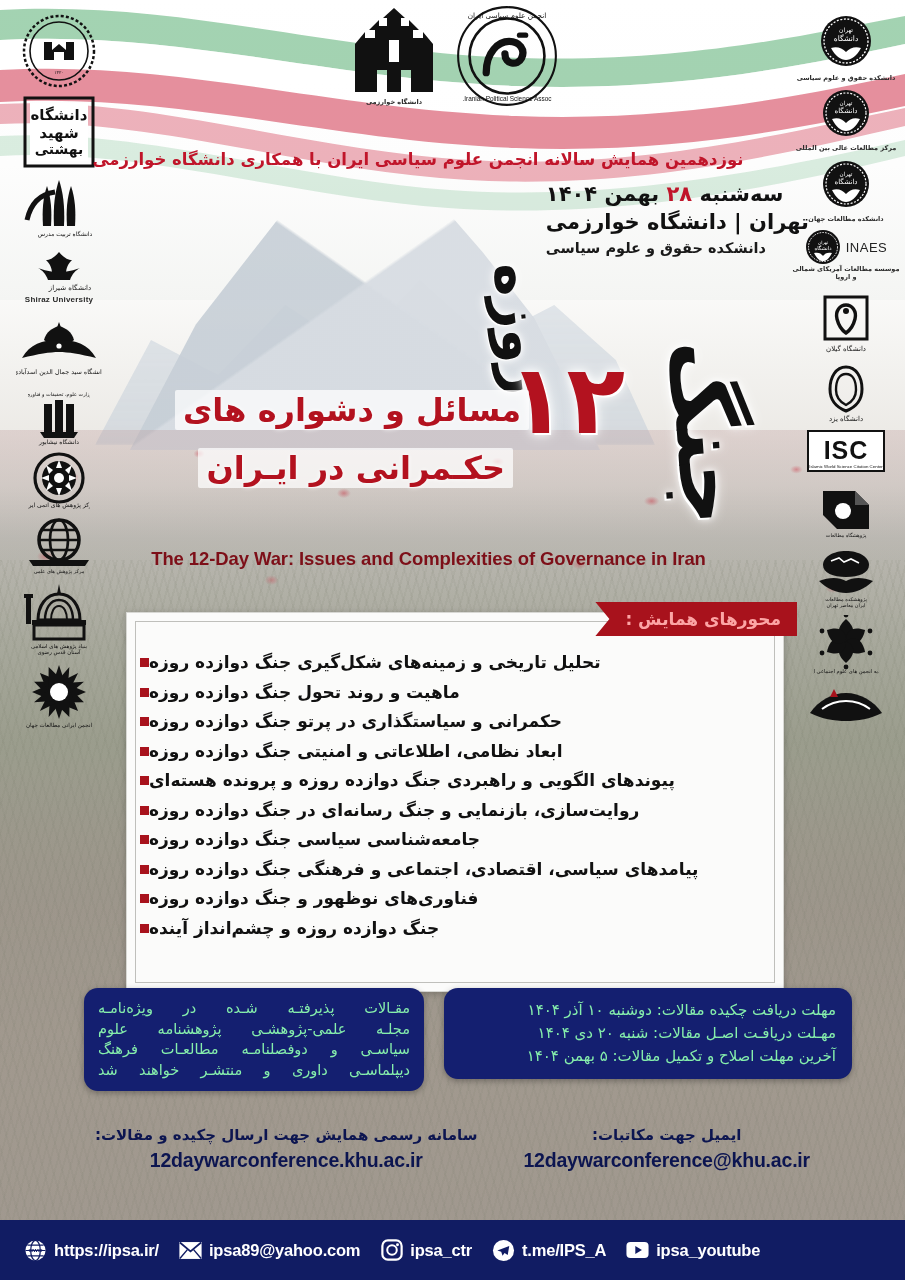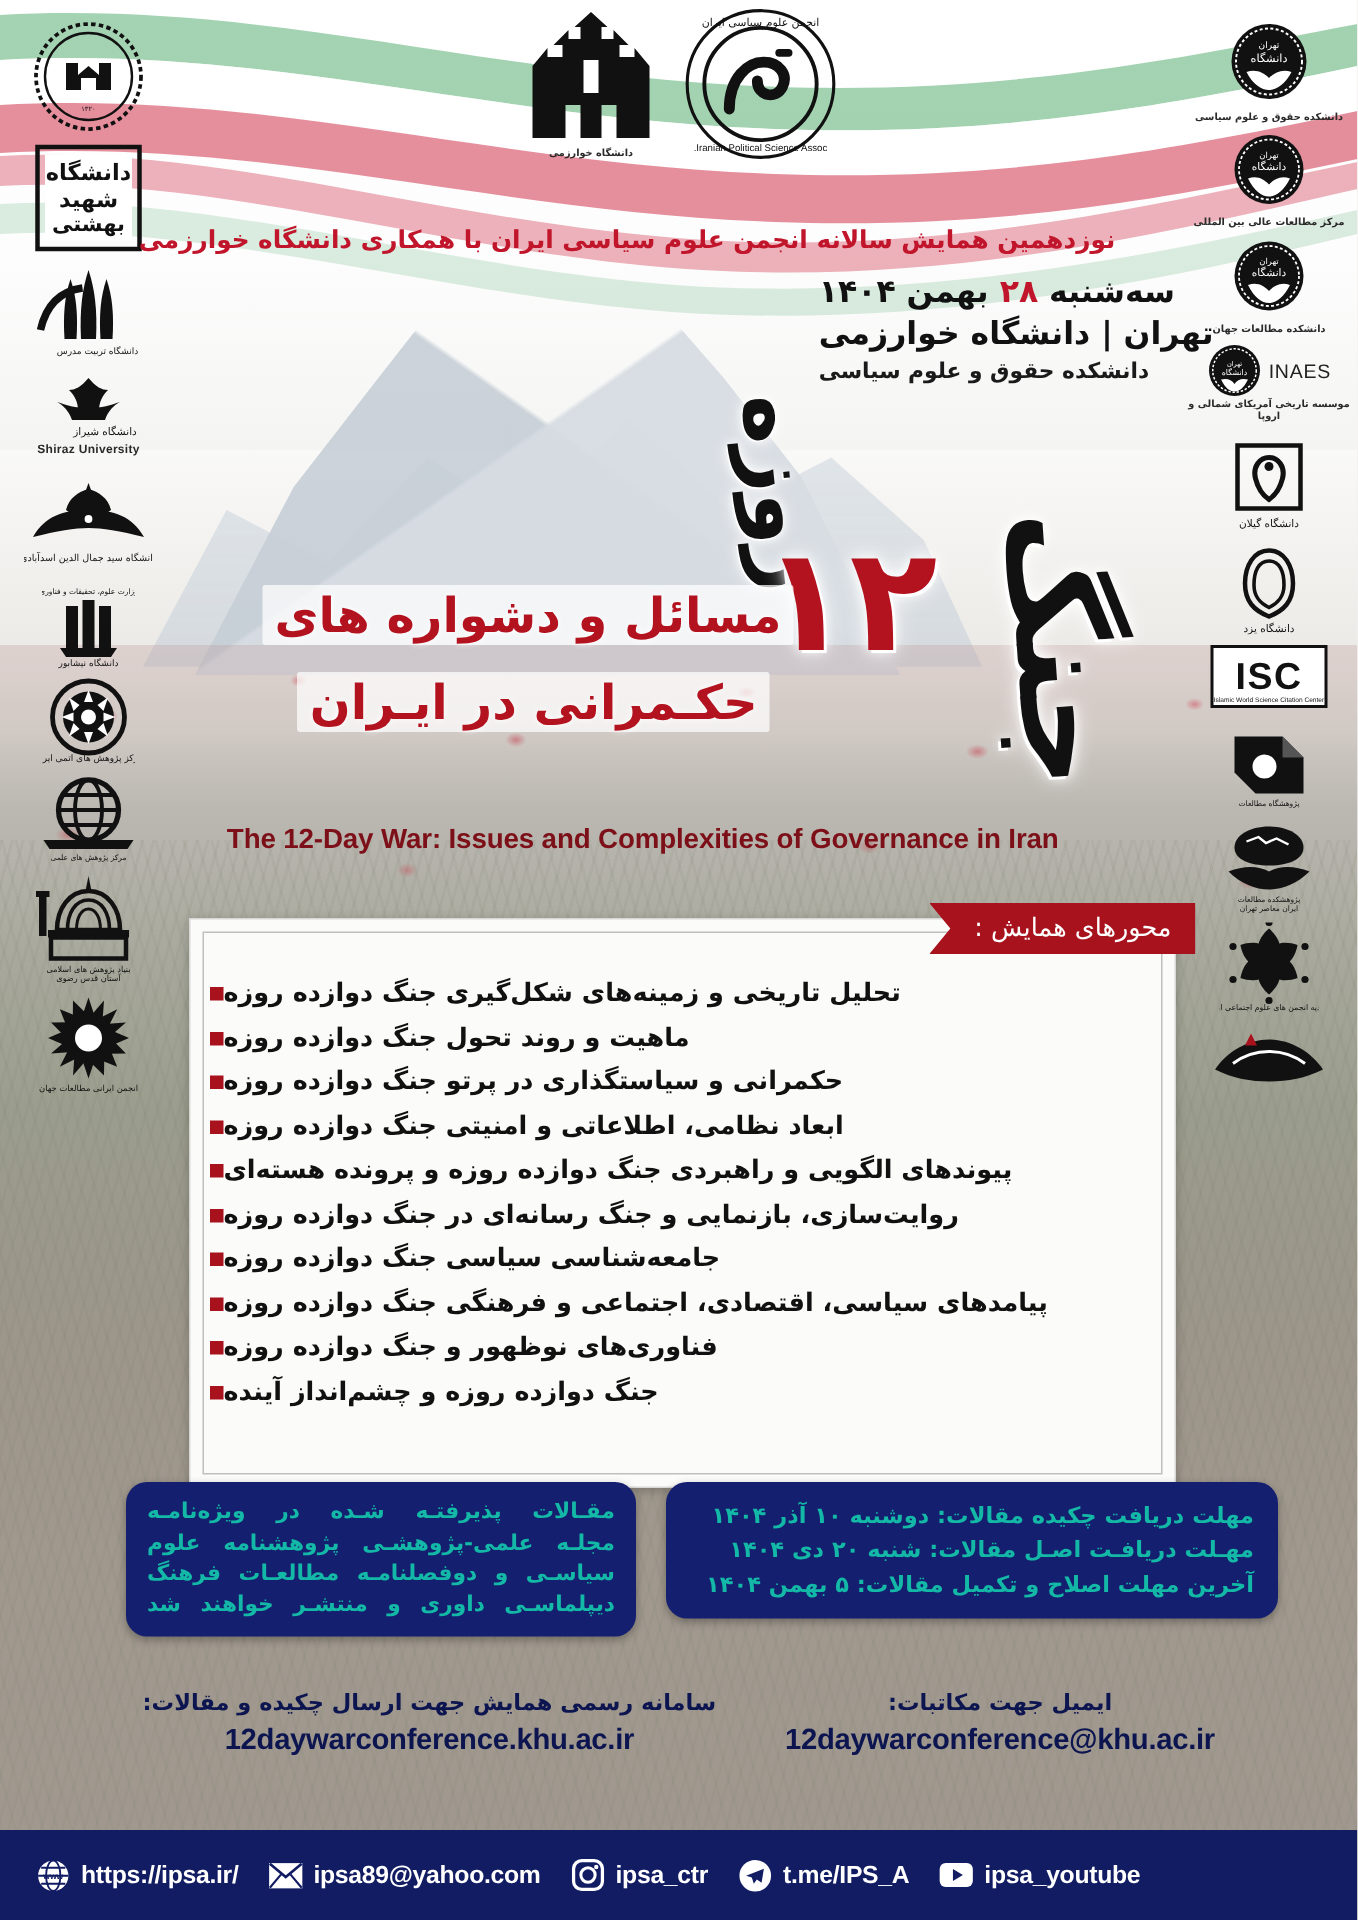--- a/index.html
+++ b/index.html
@@ -95,34 +95,34 @@
   .t2{top:448px;right:392px;}
   .entitle{position:absolute;top:548px;left:0;width:857px;text-align:center;z-index:9;
     direction:ltr;font-family:"Liberation Sans",sans-serif;
     font-size:18.5px;font-weight:bold;color:#7d0f18;letter-spacing:-.1px;}
 
   
   .panel{position:absolute;left:126px;top:612px;width:656px;height:378px;z-index:10;
     background:#fbfbfa;border:1px solid #d8d8d4;box-shadow:0 2px 7px rgba(0,0,0,.22);}
   .panel .inner{position:absolute;left:8px;top:8px;right:8px;bottom:8px;border:1px solid #bfbfbb;}
   .ribbon{position:absolute;top:602px;right:108px;z-index:12;
-    background:#a8121c;color:#ffffff;font-size:17px;font-weight:normal;
+    background:#a8121c;color:#fca5a5;font-size:17px;font-weight:bold;
     padding:7px 16px 7px 30px;direction:rtl;
     clip-path:polygon(0 0,100% 0,100% 100%,0 100%,14px 50%);
     box-shadow:0 2px 4px rgba(0,0,0,.3);}
   .topics{position:absolute;left:140px;top:648px;width:628px;z-index:11;direction:rtl;}
   .topic{display:flex;align-items:center;justify-content:flex-start;
     height:29.5px;flex-direction:row-reverse;}
   .topic .txt{font-size:17px;font-weight:bold;color:#111;line-height:1.1;white-space:nowrap;}
   .topic .bul{width:9px;height:9px;background:#a8121c;flex:0 0 auto;}
 
   
   .bluebox{position:absolute;z-index:11;background:#141f70;border-radius:14px;
     box-shadow:0 2px 6px rgba(0,0,0,.3);direction:rtl;}
-  .bluebox .ln{color:#14b8a6;font-weight:bold;font-size:14.5px;line-height:1.42;white-space:nowrap;}
+  .bluebox .ln{color:#86efac;font-weight:normal;font-size:14.5px;line-height:1.42;white-space:nowrap;}
   .box-journal{left:84px;top:988px;width:340px;padding:10px 14px 11px;box-sizing:border-box;text-align:justify;}
   .box-journal .ln{text-align:justify;text-align-last:justify;}
   .box-deadline{left:444px;top:988px;width:408px;padding:11px 16px 12px;box-sizing:border-box;}
   .box-deadline .ln{font-size:15px;line-height:1.52;}
 
   
   .contacts{position:absolute;left:0;top:1126px;width:905px;z-index:11;
     display:flex;flex-direction:row;justify-content:center;gap:46px;direction:rtl;}
   .cblock{text-align:center;}
   .cblock .lbl{font-size:15px;font-weight:bold;color:#0c1550;direction:rtl;}
@@ -329,21 +329,21 @@
       <div style="display:flex;align-items:center;gap:5px;">
         <span style="font-family:'Liberation Sans',sans-serif;font-size:13px;color:#222;letter-spacing:.5px;">INAES</span>
         <svg class="mark" width="36" height="36" viewBox="0 0 36 36">
           <circle cx="18" cy="18" r="17" fill="#111"></circle>
           <circle cx="18" cy="18" r="14.5" fill="none" stroke="#fff" stroke-width="1" stroke-dasharray="1.6 1.2"></circle>
           <text x="18" y="15" font-size="4.4" text-anchor="middle" fill="#fff" font-family="DejaVu Sans">تهران</text>
           <text x="18" y="21" font-size="5.2" text-anchor="middle" fill="#fff" font-family="DejaVu Sans">دانشگاه</text>
           <path d="M9 24 C13 23,16 24,18 27 C20 24,23 23,27 24 C24 30,21 32,18 32 C15 32,12 30,9 24 Z" fill="#fff"></path>
         </svg>
       </div>
-      <div class="cap">موسسه تاریخی آمریکای شمالی و اروپا</div>
+      <div class="cap">موسسه مطالعات آمریکای شمالی و اروپا</div>
     </div>
     <div class="logo" style="margin-top:6px">
       <svg class="mark" width="66" height="62" viewBox="0 0 66 62">
         <rect x="12" y="4" width="42" height="42" fill="none" stroke="#111" stroke-width="3"></rect>
         <path d="M33 12 C27 12,22 18,24 26 C26 34,30 38,33 40 C36 38,40 34,42 26 C44 18,39 12,33 12 Z" fill="none" stroke="#111" stroke-width="3.4"></path>
         <circle cx="33" cy="18" r="3" fill="#111"></circle>
         <text x="33" y="58" font-size="7" text-anchor="middle" fill="#111" font-family="DejaVu Sans">دانشگاه گیلان</text>
       </svg>
     </div>
     <div class="logo">

